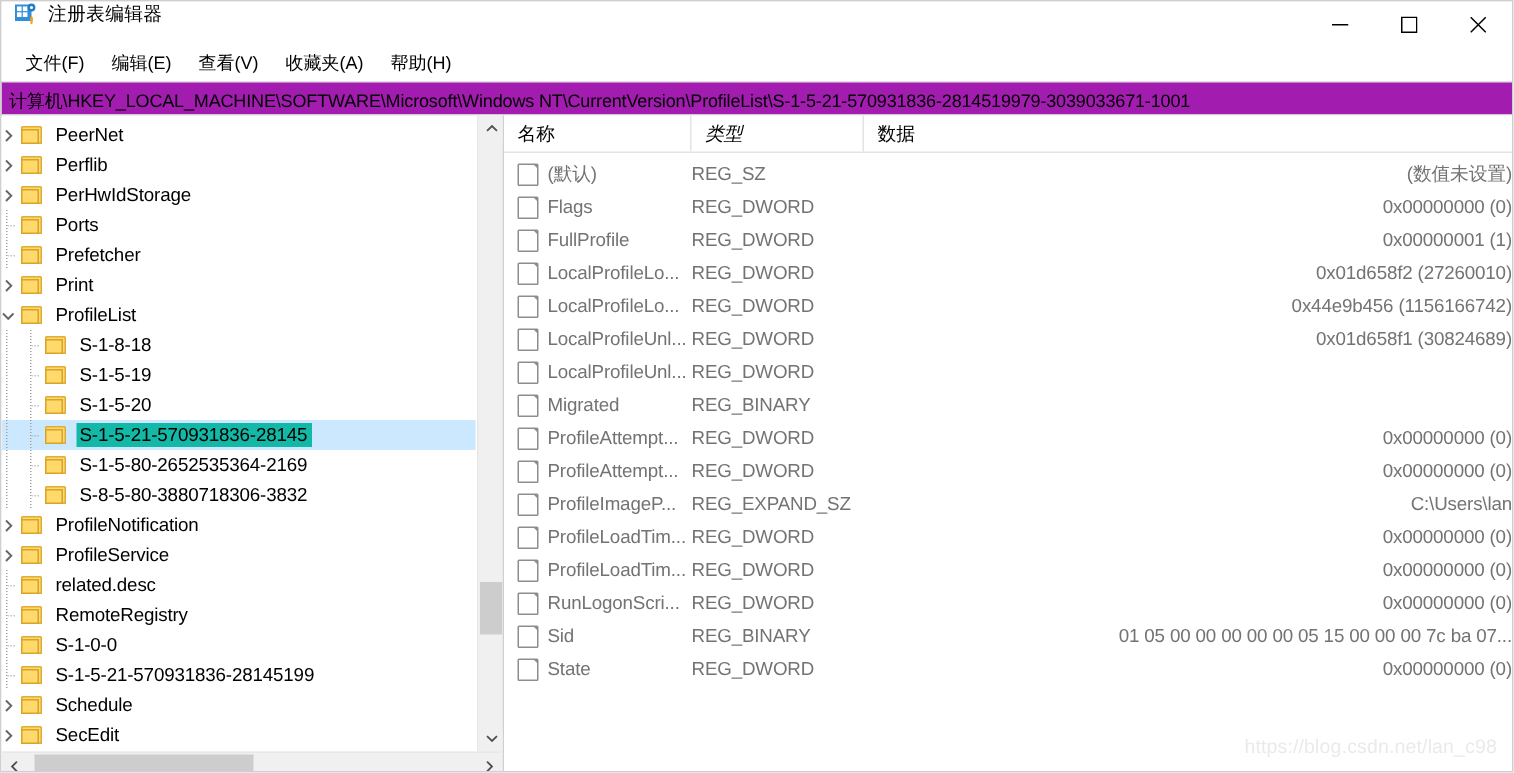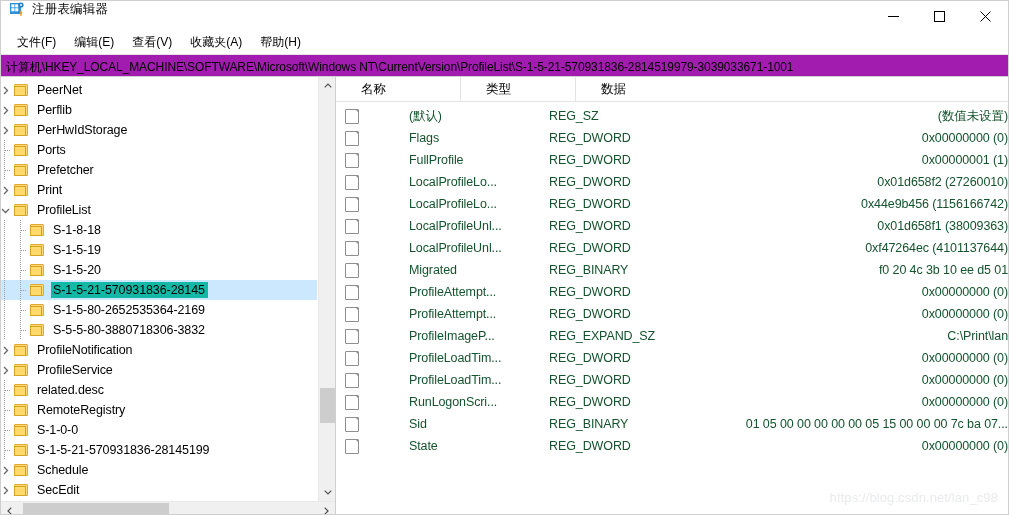--- a/index.html
+++ b/index.html
@@ -279,28 +279,28 @@
     display: flex;
     background: #ffffff;
     border-bottom: 1px solid #e3e3e3;
     box-sizing: border-box;
   }
   .col-head {
     font-size: 12.5px;
     color: #000000;
     display: flex;
     align-items: center;
-    padding-left: 25px;
+    padding-left: 9px;
     box-sizing: border-box;
     border-right: 1px solid #e3e3e3;
     cursor: default;
     white-space: nowrap;
   }
   .col-name { width: 125px; }
-  .col-type { width: 115px; }
+  .col-type { width: 115px; font-style: italic; }
   .col-data { flex: 1; border-right: none; }
 
   .list-rows { padding-top: 3px; }
   .list-row {
     height: 22px;
     display: flex;
     align-items: center;
     white-space: nowrap;
     cursor: default;
   }
@@ -347,26 +347,25 @@
   .val-icon.dword .glyph {
     font-size: 5.5px;
     color: #1f5fbf;
     letter-spacing: -0.3px;
     flex-direction: column;
     justify-content: center;
     gap: 0px;
   }
   .cell {
     font-size: 12.5px;
-    color: #14532d;
+    color: #737373;
     box-sizing: border-box;
     overflow: hidden;
     white-space: nowrap;
     letter-spacing: -0.1px;
-    margin-left: 44px;
   }
   .cell-name { width: 96px; }
   .cell-type { width: 115px; }
   .cell-data { flex: 1; text-align: right; }
 
   
   .watermark {
     position: absolute;
     right: 10px;
     bottom: 9px;
@@ -554,21 +553,21 @@
               </div>
               <div class="label">S-1-5-80-2652535364-2169</div>
             </div>
             <div class="tree-row">
               <div class="dots"></div>
               <div class="dots leafline"></div>
               <div class="folder">
                 <div class="f-back"></div>
                 <div class="f-front"></div>
               </div>
-              <div class="label">S-5-5-80-3880718306-3832</div>
+              <div class="label">S-8-5-80-3880718306-3832</div>
             </div>
             <div class="tree-row">
               <div class="chev">
                 <svg width="9" height="9" viewBox="0 0 9 9">
                   <path d="M3 1 L6.5 4.5 L3 8" stroke="#666666" stroke-width="1.3" fill="none"></path>
                 </svg>
               </div>
               <div class="folder">
                 <div class="f-back"></div>
                 <div class="f-front"></div>
@@ -742,45 +741,43 @@
           <div class="list-row">
             <div class="val-icon dword">
               <div class="corner"></div>
               <div class="glyph">
                 <span>011</span>
                 <span>100</span>
               </div>
             </div>
             <div class="cell cell-name">LocalProfileUnl...</div>
             <div class="cell cell-type">REG_DWORD</div>
-            <div class="cell cell-data">0x01d658f1 (38009363)</div>
+            <div class="cell cell-data">0x01d658f1 (30824689)</div>
           </div>
           <div class="list-row">
             <div class="val-icon dword">
               <div class="corner"></div>
               <div class="glyph">
                 <span>011</span>
                 <span>100</span>
               </div>
             </div>
             <div class="cell cell-name">LocalProfileUnl...</div>
             <div class="cell cell-type">REG_DWORD</div>
-            <div class="cell cell-data">0xf47264ec (4101137644)</div>
           </div>
           <div class="list-row">
             <div class="val-icon dword">
               <div class="corner"></div>
               <div class="glyph">
                 <span>011</span>
                 <span>100</span>
               </div>
             </div>
             <div class="cell cell-name">Migrated</div>
             <div class="cell cell-type">REG_BINARY</div>
-            <div class="cell cell-data">f0 20 4c 3b 10 ee d5 01</div>
           </div>
           <div class="list-row">
             <div class="val-icon dword">
               <div class="corner"></div>
               <div class="glyph">
                 <span>011</span>
                 <span>100</span>
               </div>
             </div>
             <div class="cell cell-name">ProfileAttempt...</div>
@@ -799,21 +796,21 @@
             <div class="cell cell-type">REG_DWORD</div>
             <div class="cell cell-data">0x00000000 (0)</div>
           </div>
           <div class="list-row">
             <div class="val-icon sz">
               <div class="corner"></div>
               <div class="glyph">ab</div>
             </div>
             <div class="cell cell-name">ProfileImageP...</div>
             <div class="cell cell-type">REG_EXPAND_SZ</div>
-            <div class="cell cell-data">C:\Print\lan</div>
+            <div class="cell cell-data">C:\Users\lan</div>
           </div>
           <div class="list-row">
             <div class="val-icon dword">
               <div class="corner"></div>
               <div class="glyph">
                 <span>011</span>
                 <span>100</span>
               </div>
             </div>
             <div class="cell cell-name">ProfileLoadTim...</div>

